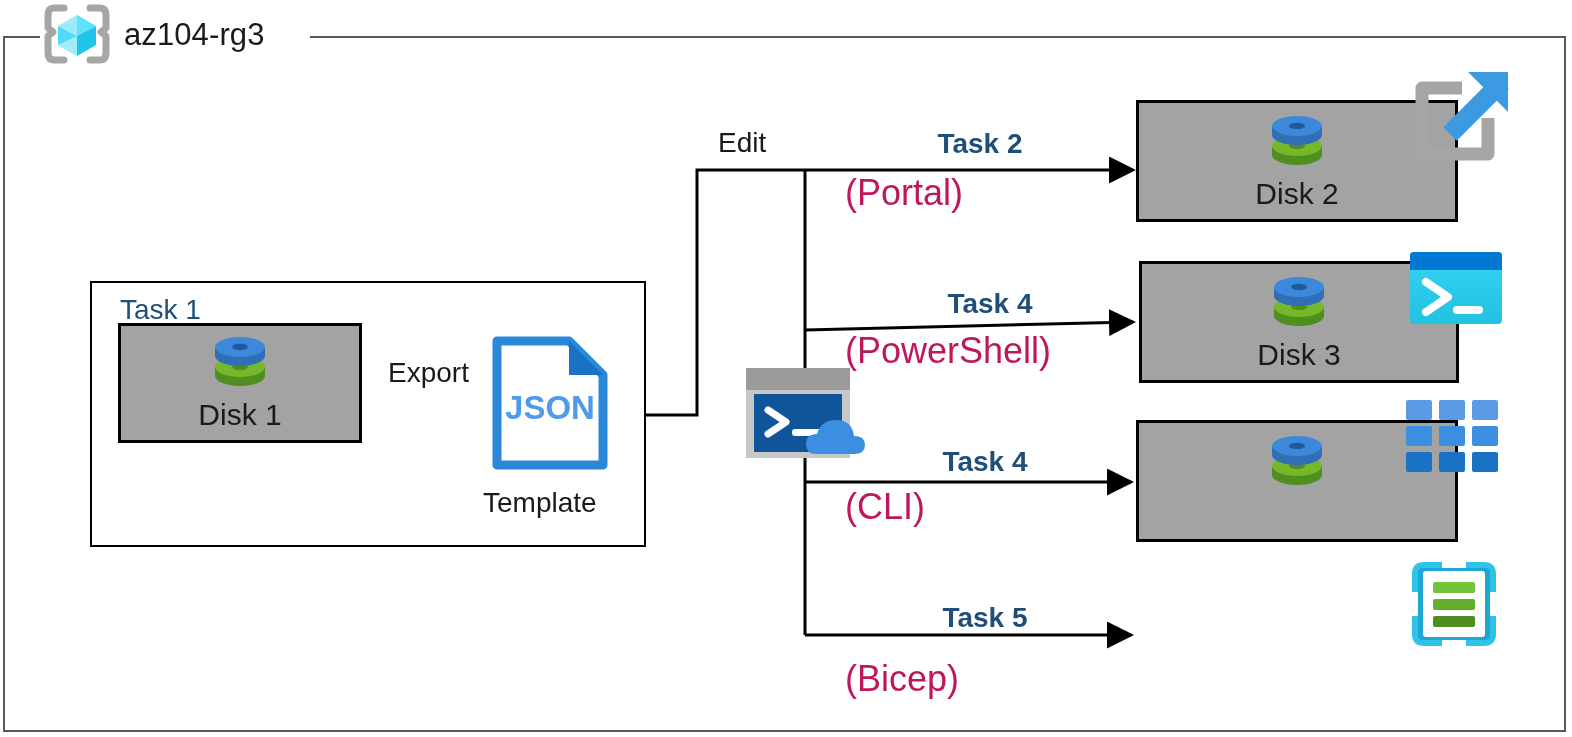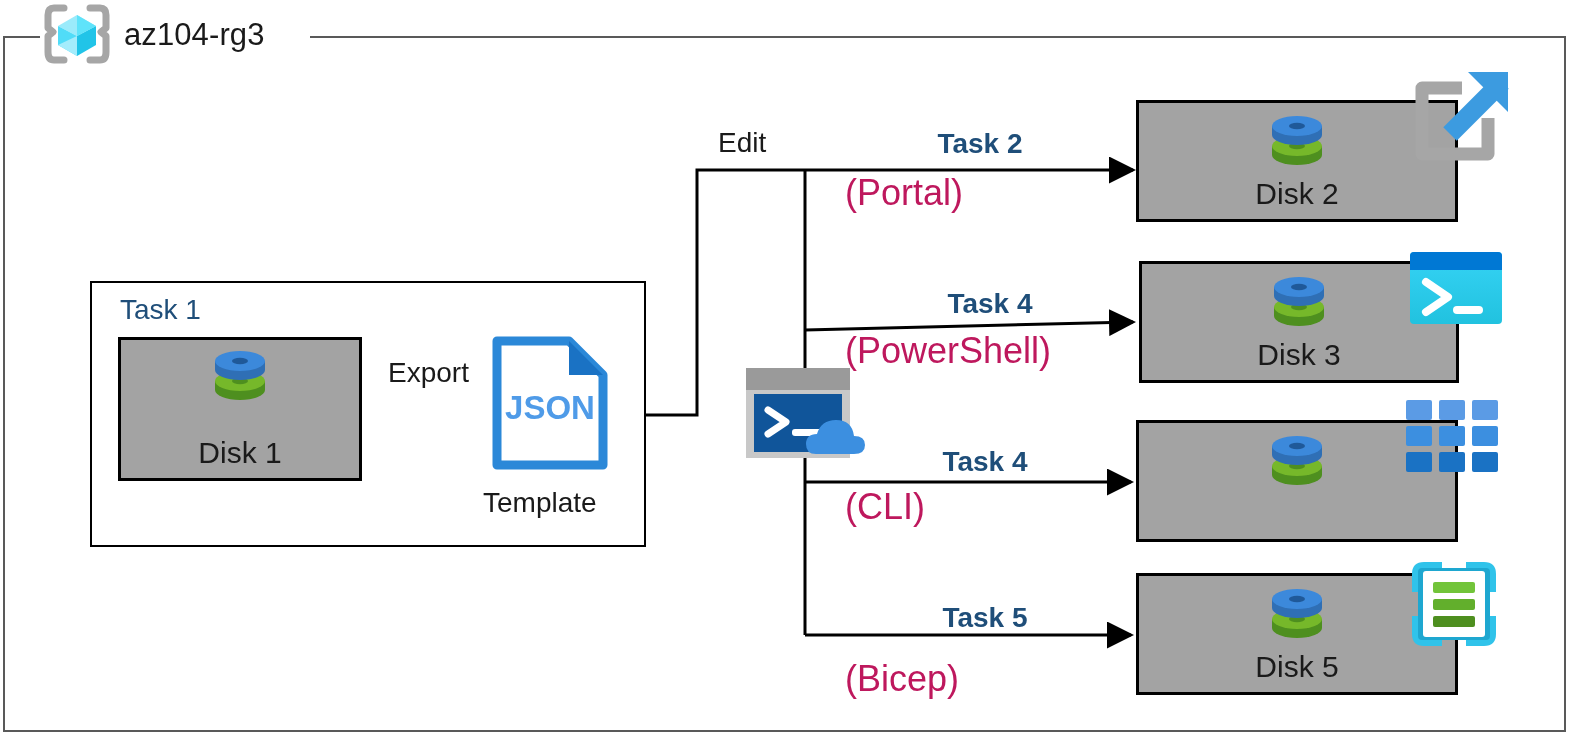--- a/index.html
+++ b/index.html
@@ -167,21 +167,21 @@
 
     <line x1="805" y1="635" x2="1131" y2="635" stroke="#000000" stroke-width="3" marker-end="url(#ah)"></line>
 
     <line x1="367" y1="409" x2="487" y2="409" stroke="#000000" stroke-width="3" marker-end="url(#ah)"></line>
   </svg>
 
   <div class="abs task-outer" style="left:90px; top:281px; width:556px; height:266px;"></div>
 
   <div class="task-label" style="left:120px; top:294px;">Task 1</div>
 
-  <div class="disk-box" style="left:118px; top:337px; width:244px; height:144px;">
+  <div class="disk-box" style="left:118px; top:323px; width:244px; height:120px;">
     <span class="disk-art" style="top:8px;">
       <svg width="62" height="62" viewBox="0 0 62 62">
         <ellipse cx="31" cy="42" rx="25" ry="10" fill="#4E8F1F"></ellipse>
         <rect x="6" y="33" width="50" height="9" fill="#4E8F1F"></rect>
         <ellipse cx="31" cy="33" rx="25" ry="10" fill="#76B82A"></ellipse>
         <ellipse cx="31" cy="33" rx="8" ry="3.2" fill="#4E8F1F"></ellipse>
         <ellipse cx="31" cy="22" rx="25" ry="10" fill="#2F6FB5"></ellipse>
         <rect x="6" y="13" width="50" height="9" fill="#2F6FB5"></rect>
         <ellipse cx="31" cy="13" rx="25" ry="10" fill="#3C89DB"></ellipse>
         <ellipse cx="31" cy="13" rx="8" ry="3.2" fill="#1F5999"></ellipse>
@@ -309,35 +309,20 @@
         <rect x="0" y="52" width="26" height="20" rx="2"></rect>
         <rect x="33" y="52" width="26" height="20" rx="2"></rect>
         <rect x="66" y="52" width="26" height="20" rx="2"></rect>
       </g>
     </svg>
   </div>
 
   <div class="edge-label-top" style="left:845px; top:602px; width:280px;">Task 5</div>
   <div class="edge-label-bottom" style="left:845px; top:658px; width:280px;">(Bicep)</div>
 
-  <div class="disk-box" style="left:1136px; top:573px; width:322px; height:122px;">
-    <span class="disk-art" style="top:10px;">
-      <svg width="62" height="62" viewBox="0 0 62 62">
-        <ellipse cx="31" cy="42" rx="25" ry="10" fill="#4E8F1F"></ellipse>
-        <rect x="6" y="33" width="50" height="9" fill="#4E8F1F"></rect>
-        <ellipse cx="31" cy="33" rx="25" ry="10" fill="#76B82A"></ellipse>
-        <ellipse cx="31" cy="33" rx="8" ry="3.2" fill="#4E8F1F"></ellipse>
-        <ellipse cx="31" cy="22" rx="25" ry="10" fill="#2F6FB5"></ellipse>
-        <rect x="6" y="13" width="50" height="9" fill="#2F6FB5"></rect>
-        <ellipse cx="31" cy="13" rx="25" ry="10" fill="#3C89DB"></ellipse>
-        <ellipse cx="31" cy="13" rx="8" ry="3.2" fill="#1F5999"></ellipse>
-      </svg>
-    </span>
-    <div class="disk-caption">Disk 5</div>
-  </div>
 
   <div class="abs" style="left:1408px; top:558px;">
     <svg width="92" height="92" viewBox="0 0 92 92">
 
       <g fill="#30C3EA">
         <path d="M4 16 Q4 4 16 4 L34 4 L34 18 L18 18 L18 34 L4 34 Z"></path>
         <path d="M88 16 Q88 4 76 4 L58 4 L58 18 L74 18 L74 34 L88 34 Z"></path>
         <path d="M4 76 Q4 88 16 88 L34 88 L34 74 L18 74 L18 58 L4 58 Z"></path>
         <path d="M88 76 Q88 88 76 88 L58 88 L58 74 L74 74 L74 58 L88 58 Z"></path>
       </g>

